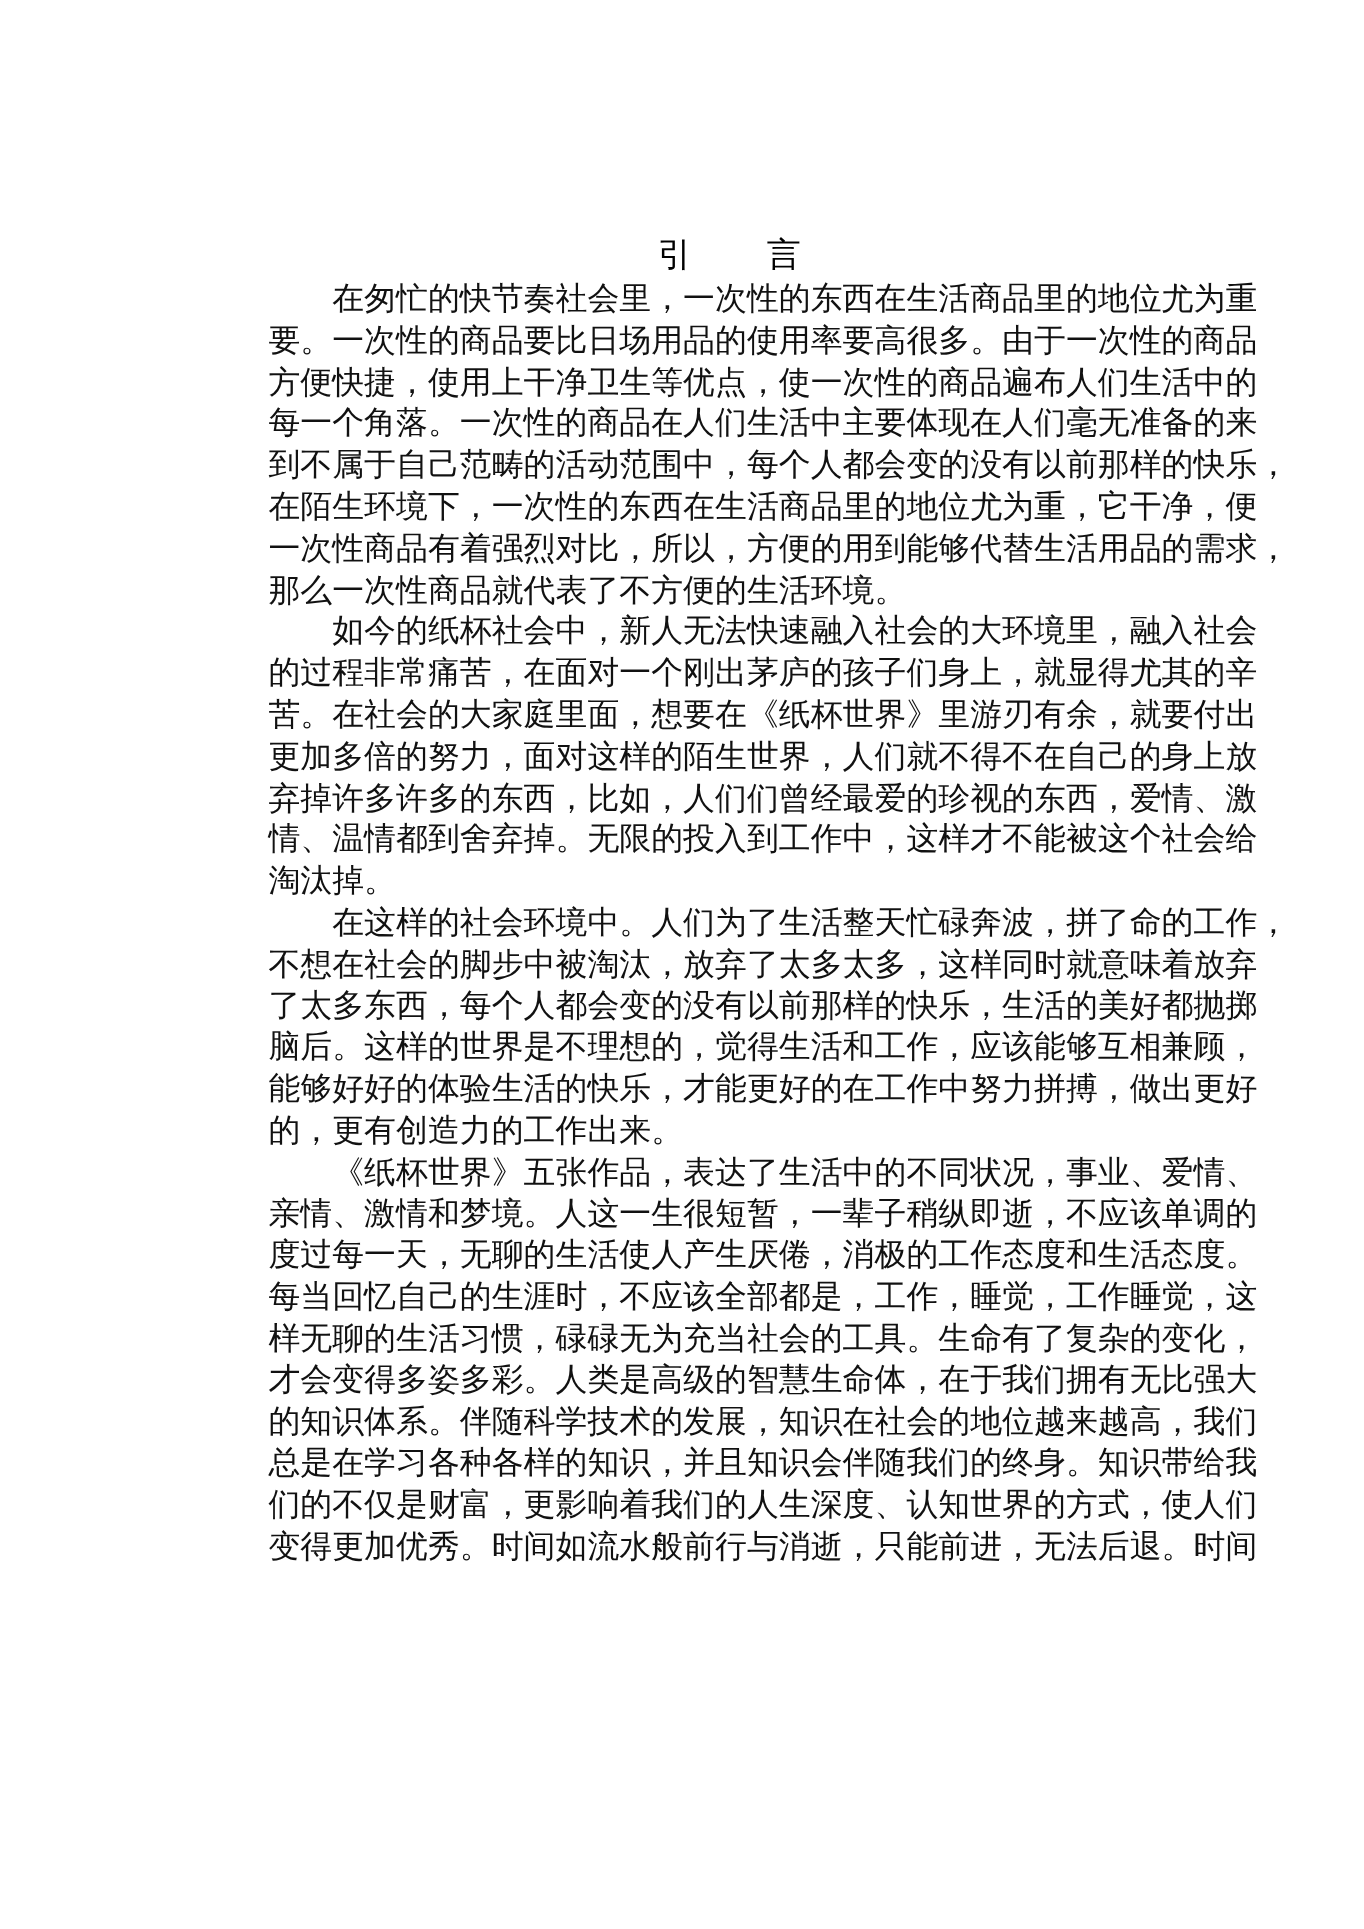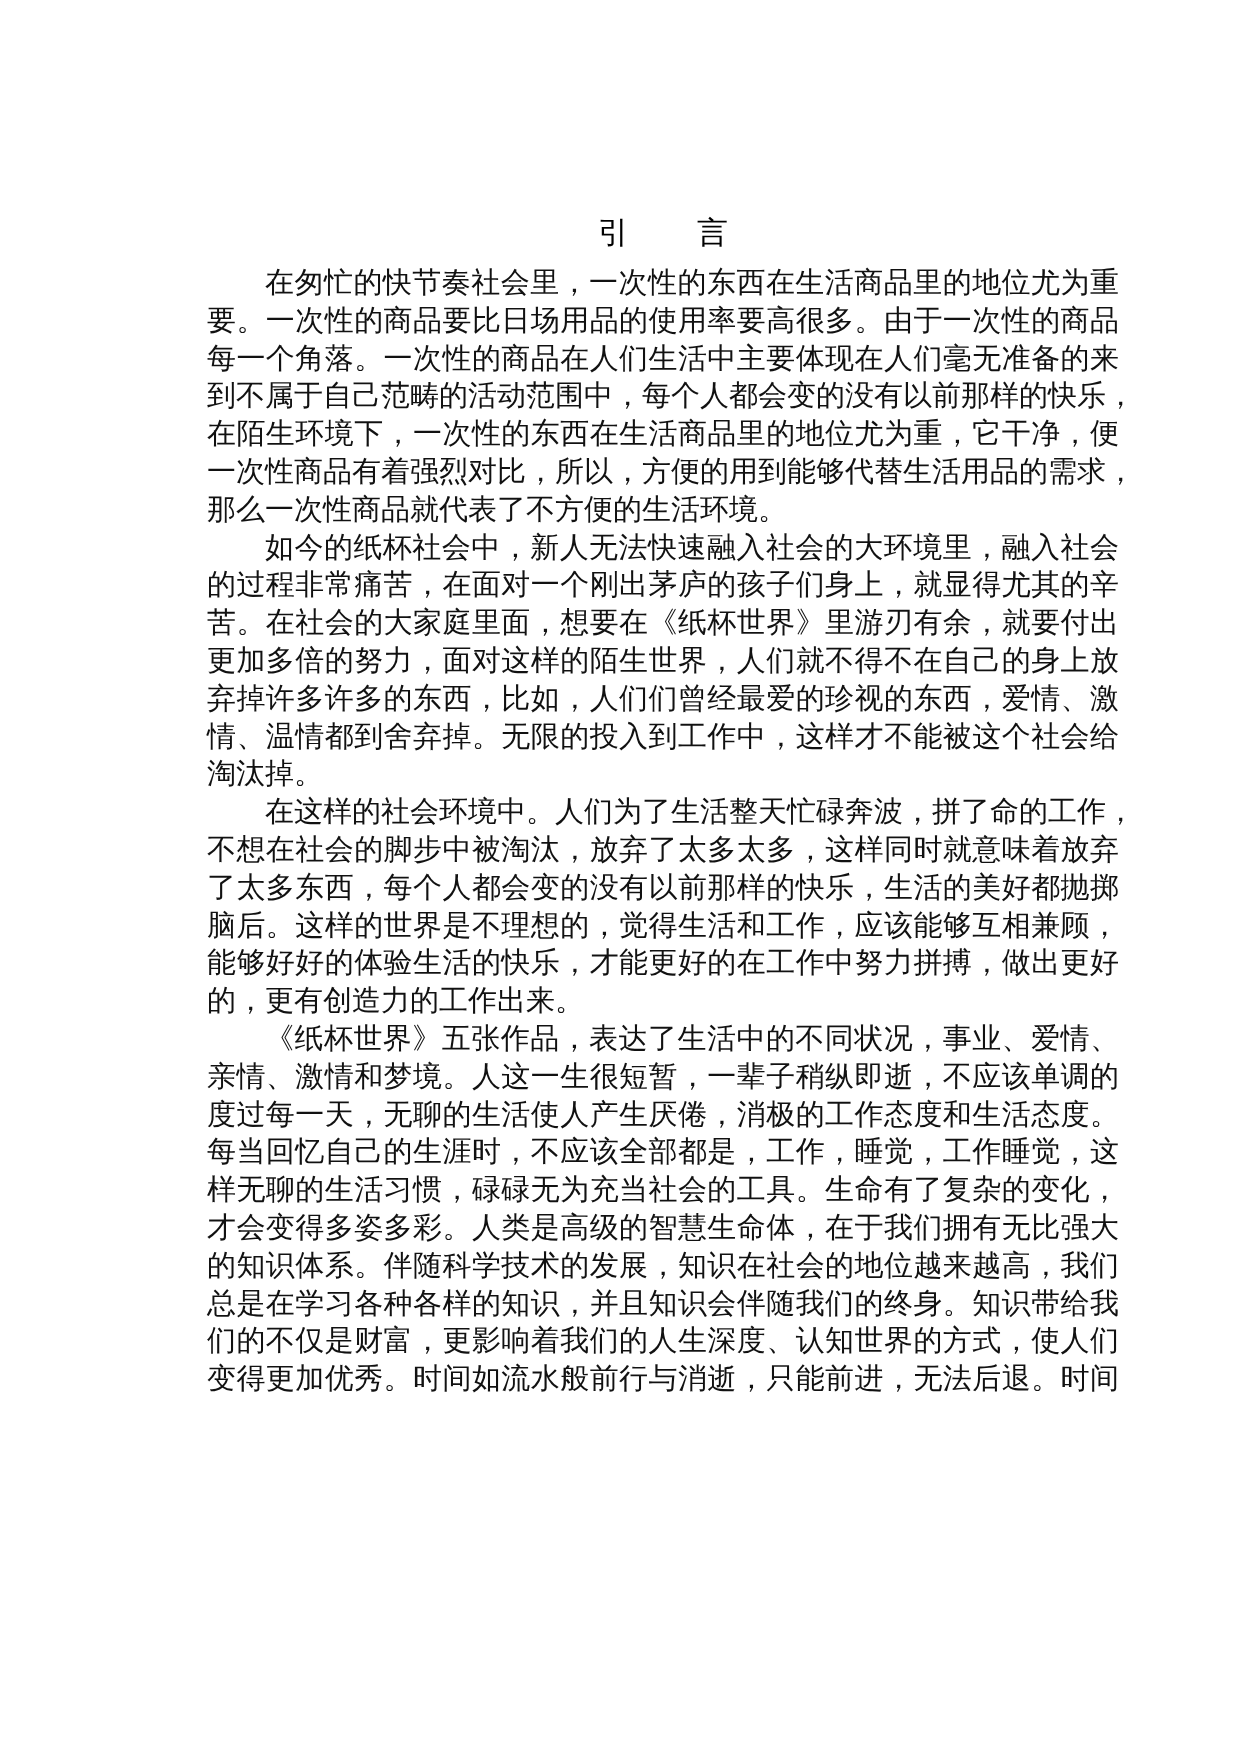--- a/index.html
+++ b/index.html
@@ -10,32 +10,33 @@
     top: 212px;
     width: 912px;
     color: #111;
   }
   .title {
     text-align: center;
     font-family: "DejaVu Sans", sans-serif;
     font-size: 31px;
     line-height: 40px;
     height: 40px;
-    margin: 0 0 12px 0;
+    margin: 0 0 1px 0;
     font-weight: normal;
     letter-spacing: 0;
     color: #000;
   }
   .title .ch { display: inline-block; }
   .title .gap { display: inline-block; width: 68px; }
   .body {
     font-family: "DejaVu Serif", serif;
     font-size: 29px;
     line-height: 37.8px;
     color: #111;
+    margin-left: 37px;
   }
   .line {
     display: block;
     white-space: nowrap;
     text-align: justify;
     text-align-last: justify;
     height: 37.8px;
     overflow: visible;
   }
   .line.last { text-align-last: left; }
@@ -47,20 +48,21 @@
 <div class="page">
   <h1 class="title">
     <span class="ch">引</span><span class="gap"></span><span class="ch">言</span>
   </h1>
 
   <div class="body">
 
     <div class="para">
       <span class="line indent">在匆忙的快节奏社会里，一次性的东西在生活商品里的地位尤为重</span>
       <span class="line">要。一次性的商品要比日场用品的使用率要高很多。由于一次性的商品</span>
+      <span class="line">方便快捷，使用上干净卫生等优点，使一次性的商品遍布人们生活中的</span>
       <span class="line">每一个角落。一次性的商品在人们生活中主要体现在人们毫无准备的来</span>
       <span class="line">到不属于自己范畴的活动范围中，每个人都会变的没有以前那样的快乐，</span>
       <span class="line">在陌生环境下，一次性的东西在生活商品里的地位尤为重，它干净，便</span>
       <span class="line">一次性商品有着强烈对比，所以，方便的用到能够代替生活用品的需求，</span>
       <span class="line last">那么一次性商品就代表了不方便的生活环境。</span>
     </div>
 
     <div class="para">
       <span class="line indent">如今的纸杯社会中，新人无法快速融入社会的大环境里，融入社会</span>
       <span class="line">的过程非常痛苦，在面对一个刚出茅庐的孩子们身上，就显得尤其的辛</span>

